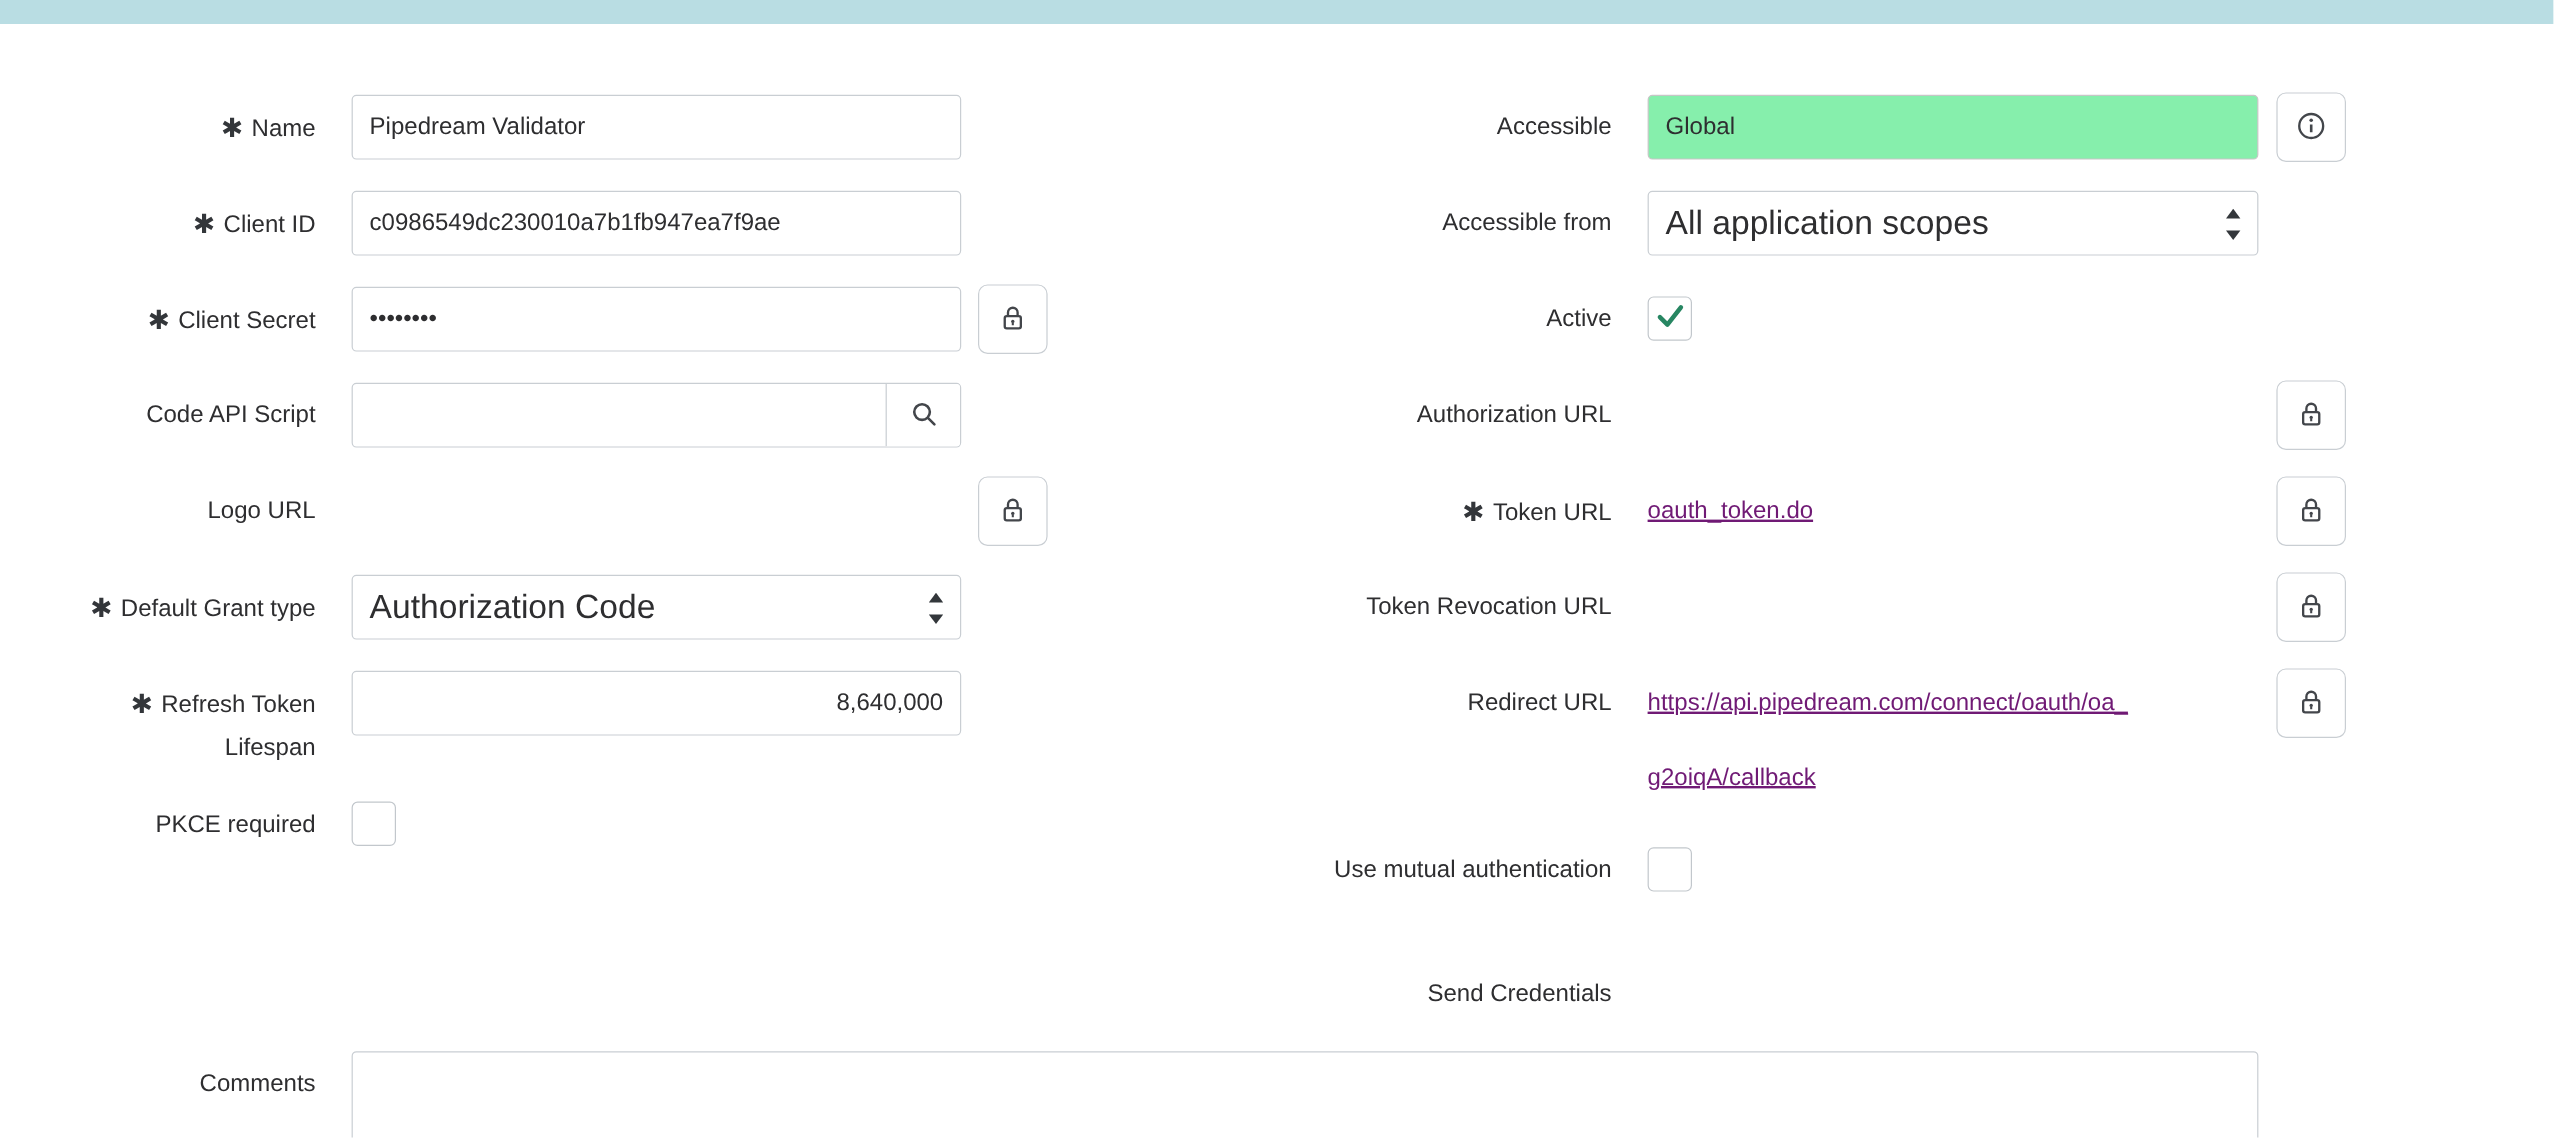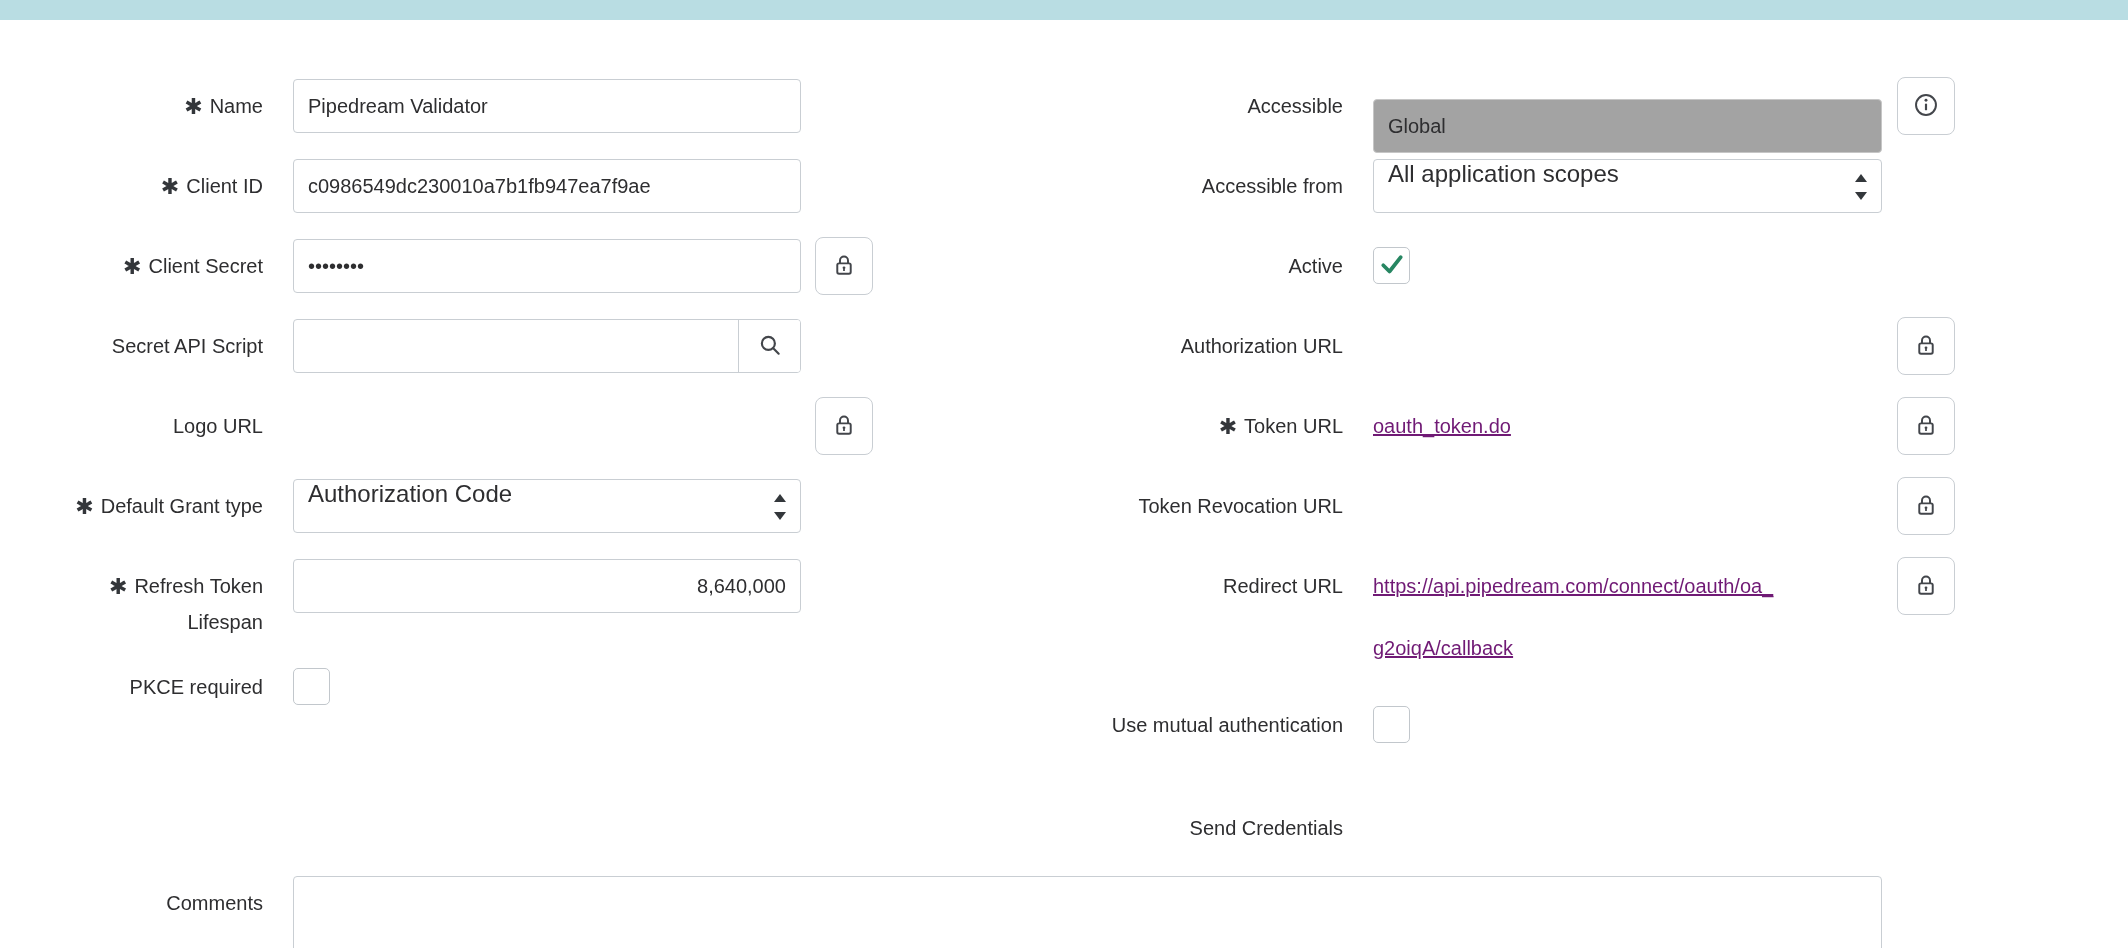--- a/index.html
+++ b/index.html
@@ -27,27 +27,27 @@
 
   .inp {
     position:absolute; top:0; height:54px;
     border:1px solid #c9ced3; border-radius:4px; background:#fff;
     font-family:"Liberation Sans", sans-serif; font-size:20px; color:#2e2e30;
     padding:0 14px; outline:none;
   }
   .f-left  { left:293px;  width:508px; }
   .f-right { left:1373px; width:509px; }
   .ta-right { text-align:right; }
-  .readonly { background:#a3a3a3; border-color:#c6c6c6;margin-top:20px; }
+  .readonly { background:#86efac; border-color:#c6c6c6; }
 
   .selectbox {
     position:absolute; top:0; height:54px;
     border:1px solid #c9ced3; border-radius:4px; background:#fff;
-    display:flex; padding:0 40px 0 14px;
-    font-size:24px; cursor:pointer;
+    display:flex; align-items:center; padding:0 40px 0 14px;
+    font-size:28px; cursor:pointer;
   }
   .selectbox .spinner { position:absolute; right:13px; top:14px; }
 
   .lookup {
     position:absolute; top:0; left:293px; width:508px; height:54px;
     border:1px solid #c9ced3; border-radius:4px; background:#fff;
     display:flex; overflow:hidden;
   }
   .lookup input {
     flex:1; border:none; outline:none; background:transparent;
@@ -125,21 +125,21 @@
           <rect x="5.8" y="10.5" width="12.4" height="9.5" rx="1.6" fill="none" stroke="#43464b" stroke-width="1.8"></rect>
           <circle cx="12" cy="14.6" r="1.3" fill="#43464b"></circle>
           <path d="M12 15.6 V17.6" stroke="#43464b" stroke-width="1.6"></path>
         </svg>
       </span>
     </button>
   </div>
 
   <div class="row" style="top:299px">
     <div class="lbl lbl-left">
-      <span>Secret API Script</span>
+      <span>Code API Script</span>
     </div>
     <div class="lookup">
       <input type="text" value="" style="">
       <button class="search-btn">
         <span>
           <svg width="26" height="26" viewBox="0 0 24 24">
             <circle cx="10.5" cy="10.5" r="6" fill="none" stroke="#43464b" stroke-width="2"></circle>
             <path d="M15 15 L20 20" stroke="#43464b" stroke-width="2" stroke-linecap="round"></path>
           </svg>
         </span>

